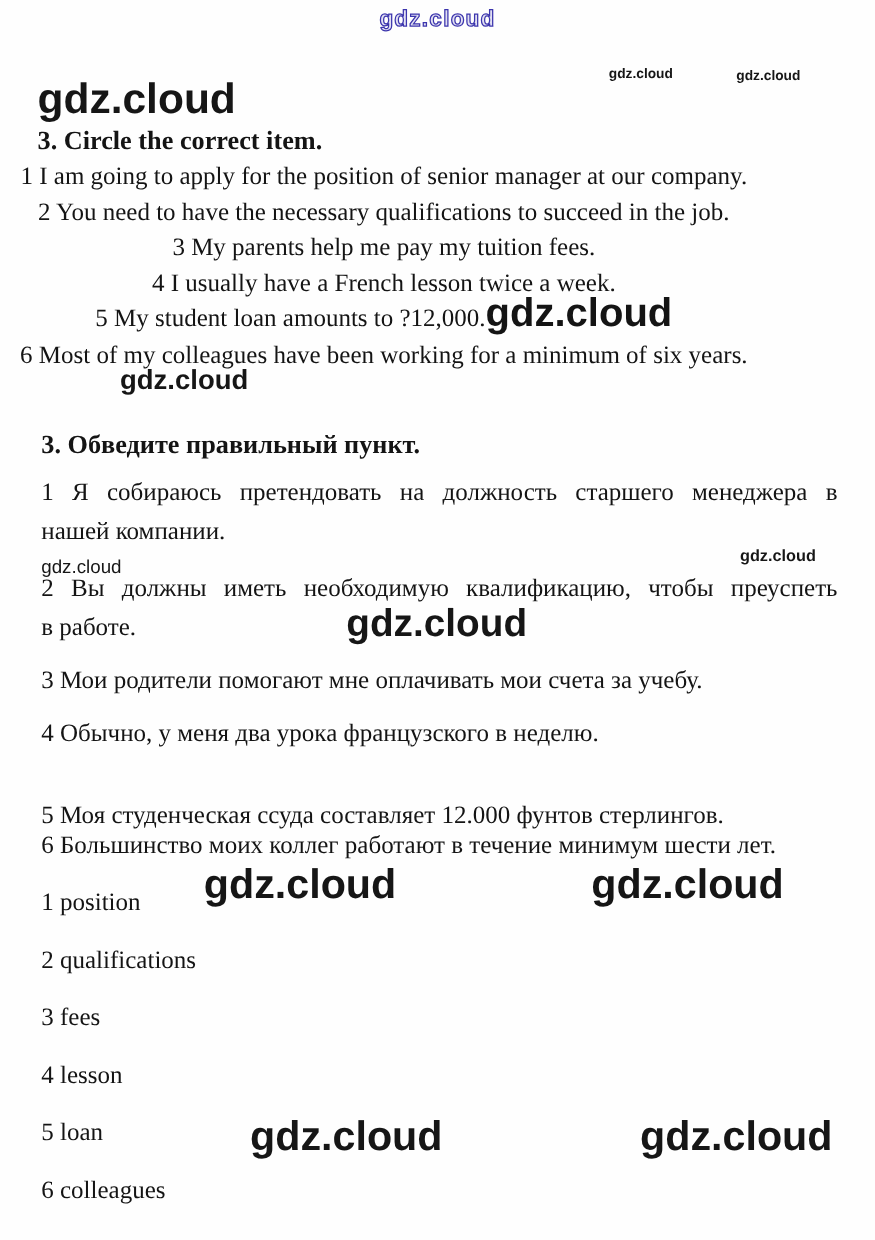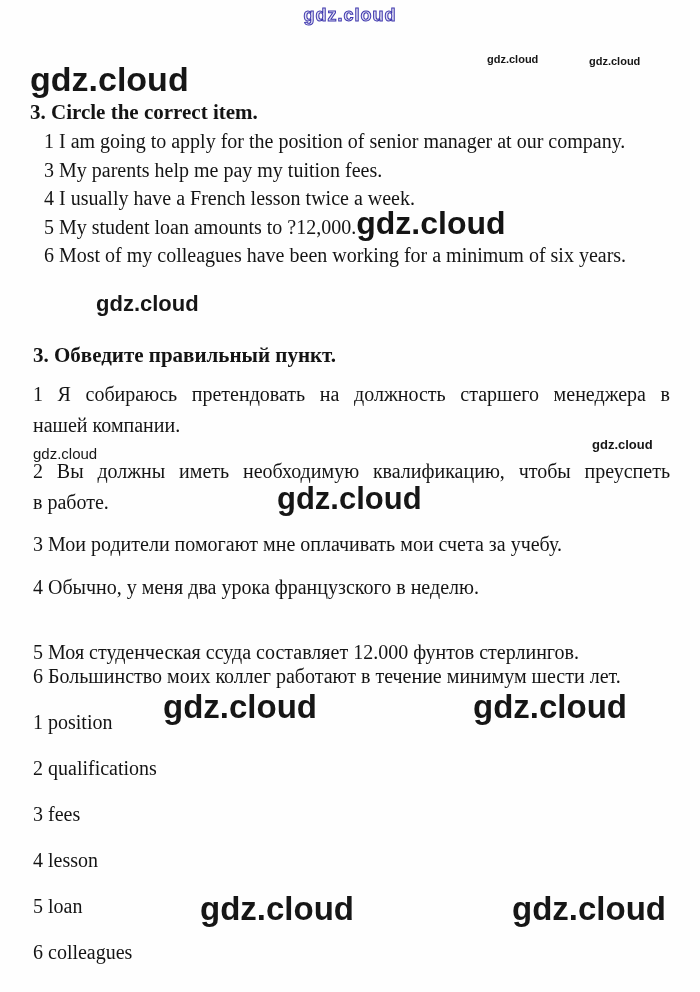--- a/index.html
+++ b/index.html
@@ -61,22 +61,23 @@
 
   <div class="abs wm-outline" style="top:5px;left:50%;transform:translateX(-50%);">gdz.cloud</div>
 
   <div class="abs wm wm-tiny" style="top:54px;left:487px;">gdz.cloud</div>
   <div class="abs wm wm-tiny" style="top:56px;left:589px;">gdz.cloud</div>
 
   <div class="abs wm wm-big-left" style="top:62px;left:30px;">gdz.cloud</div>
 
   <div class="abs heading" style="top:100px;left:30px;">3. Circle the correct item.</div>
 
-  <div class="abs" style="top:129px;left:44px;">
+  <div class="abs" style="top:129px;left:16px;text-align:center;">
     <div class="body-line en-item">1 I am going to apply for the position of senior manager at our company.</div>
+    <div class="body-line en-item">2 You need to have the necessary qualifications to succeed in the job.</div>
     <div class="body-line en-item">3 My parents help me pay my tuition fees.</div>
     <div class="body-line en-item">4 I usually have a French lesson twice a week.</div>
     <div class="body-line en-item"><span>5 My student loan amounts to ?12,000.</span><span class="wm-inline">gdz.cloud</span></div>
     <div class="body-line en-item">6 Most of my colleagues have been working for a minimum of six years.</div>
   </div>
 
   <div class="abs wm wm-med" style="top:293px;left:96px;">gdz.cloud</div>
 
   <div class="abs heading" style="top:343px;left:33px;">3. Обведите правильный пункт.</div>
 

